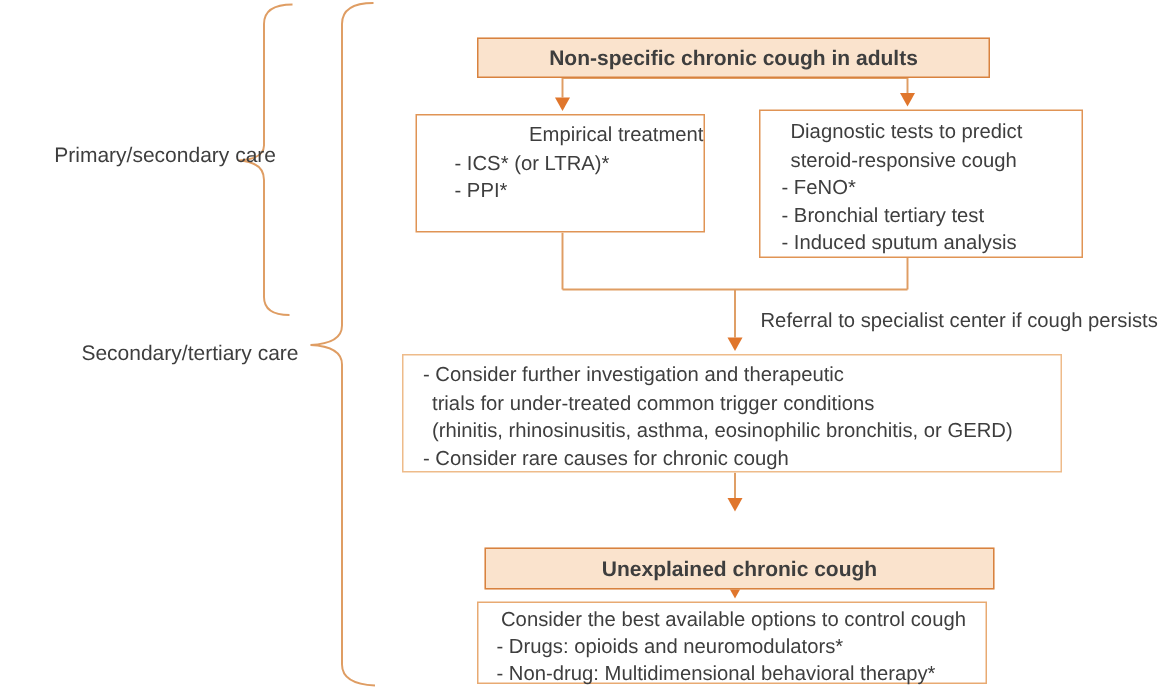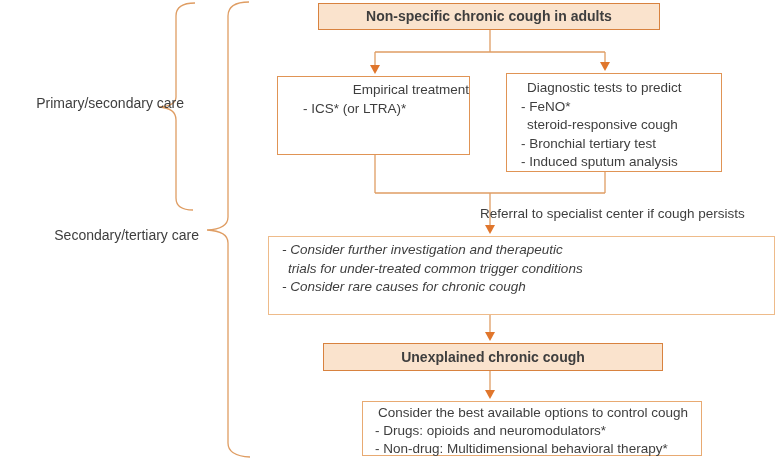--- a/index.html
+++ b/index.html
@@ -2,39 +2,39 @@
 <html><head>
 <meta charset="utf-8">
 <style>
   html,body{margin:0;padding:0;background:#ffffff;}
   .canvas{
     position:relative;width:775px;height:463px;background:#ffffff;overflow:hidden;
     font-family:"Liberation Sans",sans-serif;color:#3e3e3e;
   }
   .layer{position:absolute;left:0;top:0;width:775px;height:463px;pointer-events:none;}
   .node{position:absolute;box-sizing:border-box;background:#ffffff;border:1.5px solid #e09455;font-size:13.5px;line-height:18.5px;}
-  .node.highlight{background:#fae3cd;border-color:#d8823f;display:flex;align-items:center;justify-content:center;font-weight:bold;font-size:14px;}
+  .node.highlight{background:#fae3cd;border-color:#d8823f;display:flex;align-items:center;justify-content:center;font-weight:bold;font-size:14px;margin-top:22px;}
   .node.light-border{border-color:#eebb8a;}
-  .node.mid-border{border-color:#e8aa72;margin-left:44px;}
+  .node.mid-border{border-color:#e8aa72;}
   .line{white-space:nowrap;}
   .title-centered{text-align:center;}
   .cont{padding-left:6px;}
   .care-label{position:absolute;font-size:14px;text-align:right;white-space:nowrap;color:#3e3e3e;}
   .edge-label{position:absolute;font-size:13.5px;white-space:nowrap;color:#3e3e3e;}
   #node-top{left:318px;top:3px;width:342px;height:27px;}
   #node-empirical{left:277px;top:76px;width:193px;height:79px;padding:4px 0 0 25px;}
   #node-empirical .title-centered{margin-left:-25px;padding-left:0;text-align:right;}
   #node-diagnostic{left:506px;top:73px;width:216px;height:99px;padding:5px 0 0 14px;}
   #node-diagnostic .dx-title{padding-left:6px;}
-  #node-investigation{left:268px;top:236px;width:507px;height:79px;padding:4px 0 0 13px;font-style:italic;}
+  #node-investigation{left:268px;top:236px;width:440px;height:79px;padding:4px 0 0 13px;}
   #node-unexplained{left:323px;top:343px;width:340px;height:28px;}
   #node-options{left:318px;top:401px;width:340px;height:55px;padding:2px 0 0 12px;line-height:18px;}
   #label-primary{left:0px;top:95px;width:155px;padding-left:29px;}
   #label-secondary{left:40px;top:227px;width:159px;}
-  #edge-referral{left:480px;top:206px;text-align:center;}
+  #edge-referral{left:507px;top:206px;text-align:center;}
 </style>
 </head>
 <body>
 
 <div class="canvas">
 
   <svg class="layer" width="775" height="463" viewBox="0 0 775 463" fill="none" stroke="#df9d63" stroke-width="1.3">
 
     <path d="M490,30 V52"></path>
     <path d="M375,52 H605"></path>
@@ -62,35 +62,37 @@
   <div class="care-label" id="label-primary">Primary/secondary care</div>
   <div class="care-label" id="label-secondary">Secondary/tertiary care</div>
 
   <div class="node highlight" id="node-top">
     <span>Non-specific chronic cough in adults</span>
   </div>
 
   <div class="node" id="node-empirical">
     <div class="line title-centered">Empirical treatment</div>
     <div class="line">- ICS* (or LTRA)*</div>
+    <div class="line">- PPI*</div>
   </div>
 
   <div class="node" id="node-diagnostic">
     <div class="line dx-title">Diagnostic tests to predict</div>
+    <div class="line dx-title">steroid-responsive cough</div>
     <div class="line">- FeNO*</div>
-    <div class="line dx-title">steroid-responsive cough</div>
     <div class="line">- Bronchial tertiary test</div>
     <div class="line">- Induced sputum analysis</div>
   </div>
 
   <div class="edge-label" id="edge-referral">Referral to specialist center if cough persists</div>
 
   <div class="node light-border" id="node-investigation">
     <div class="line">- Consider further investigation and therapeutic</div>
     <div class="line cont">trials for under-treated common trigger conditions</div>
+    <div class="line cont">(rhinitis, rhinosinusitis, asthma, eosinophilic bronchitis, or GERD)</div>
     <div class="line">- Consider rare causes for chronic cough</div>
   </div>
 
   <div class="node highlight" id="node-unexplained">
     <span>Unexplained chronic cough</span>
   </div>
 
   <div class="node mid-border" id="node-options">
     <div class="line" style="padding-left:3px;">Consider the best available options to control cough</div>
     <div class="line">- Drugs: opioids and neuromodulators*</div>

